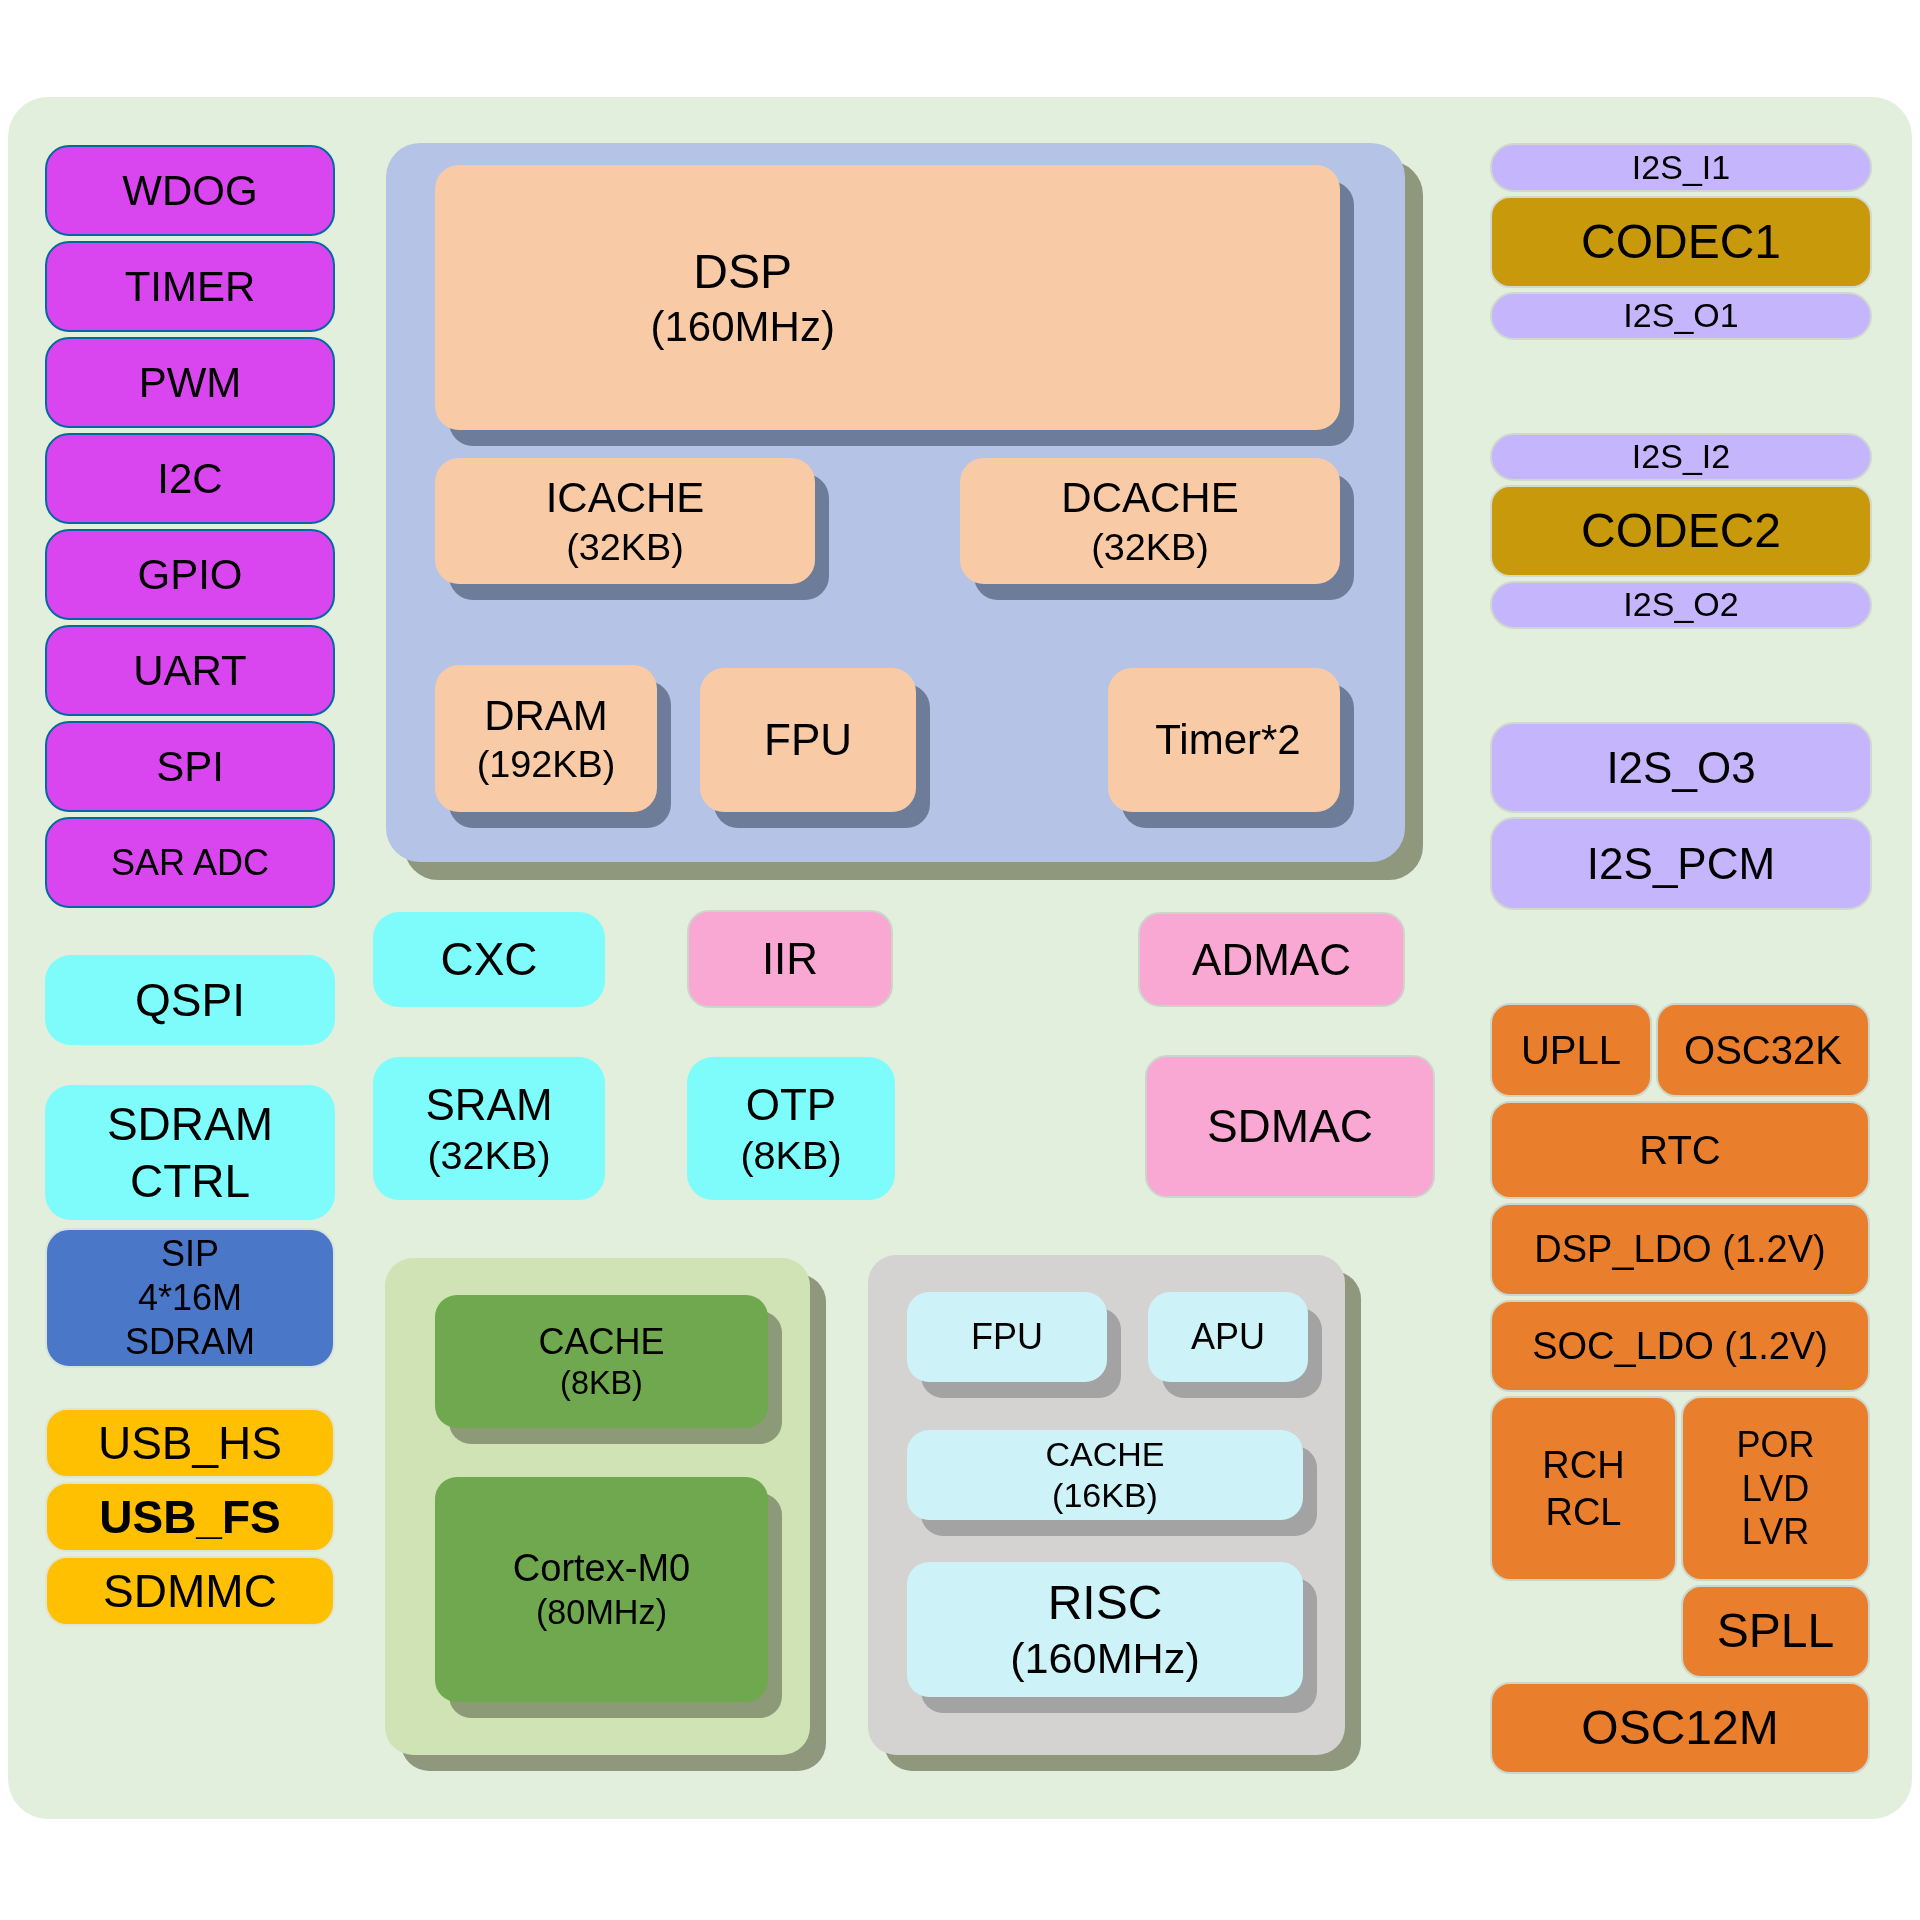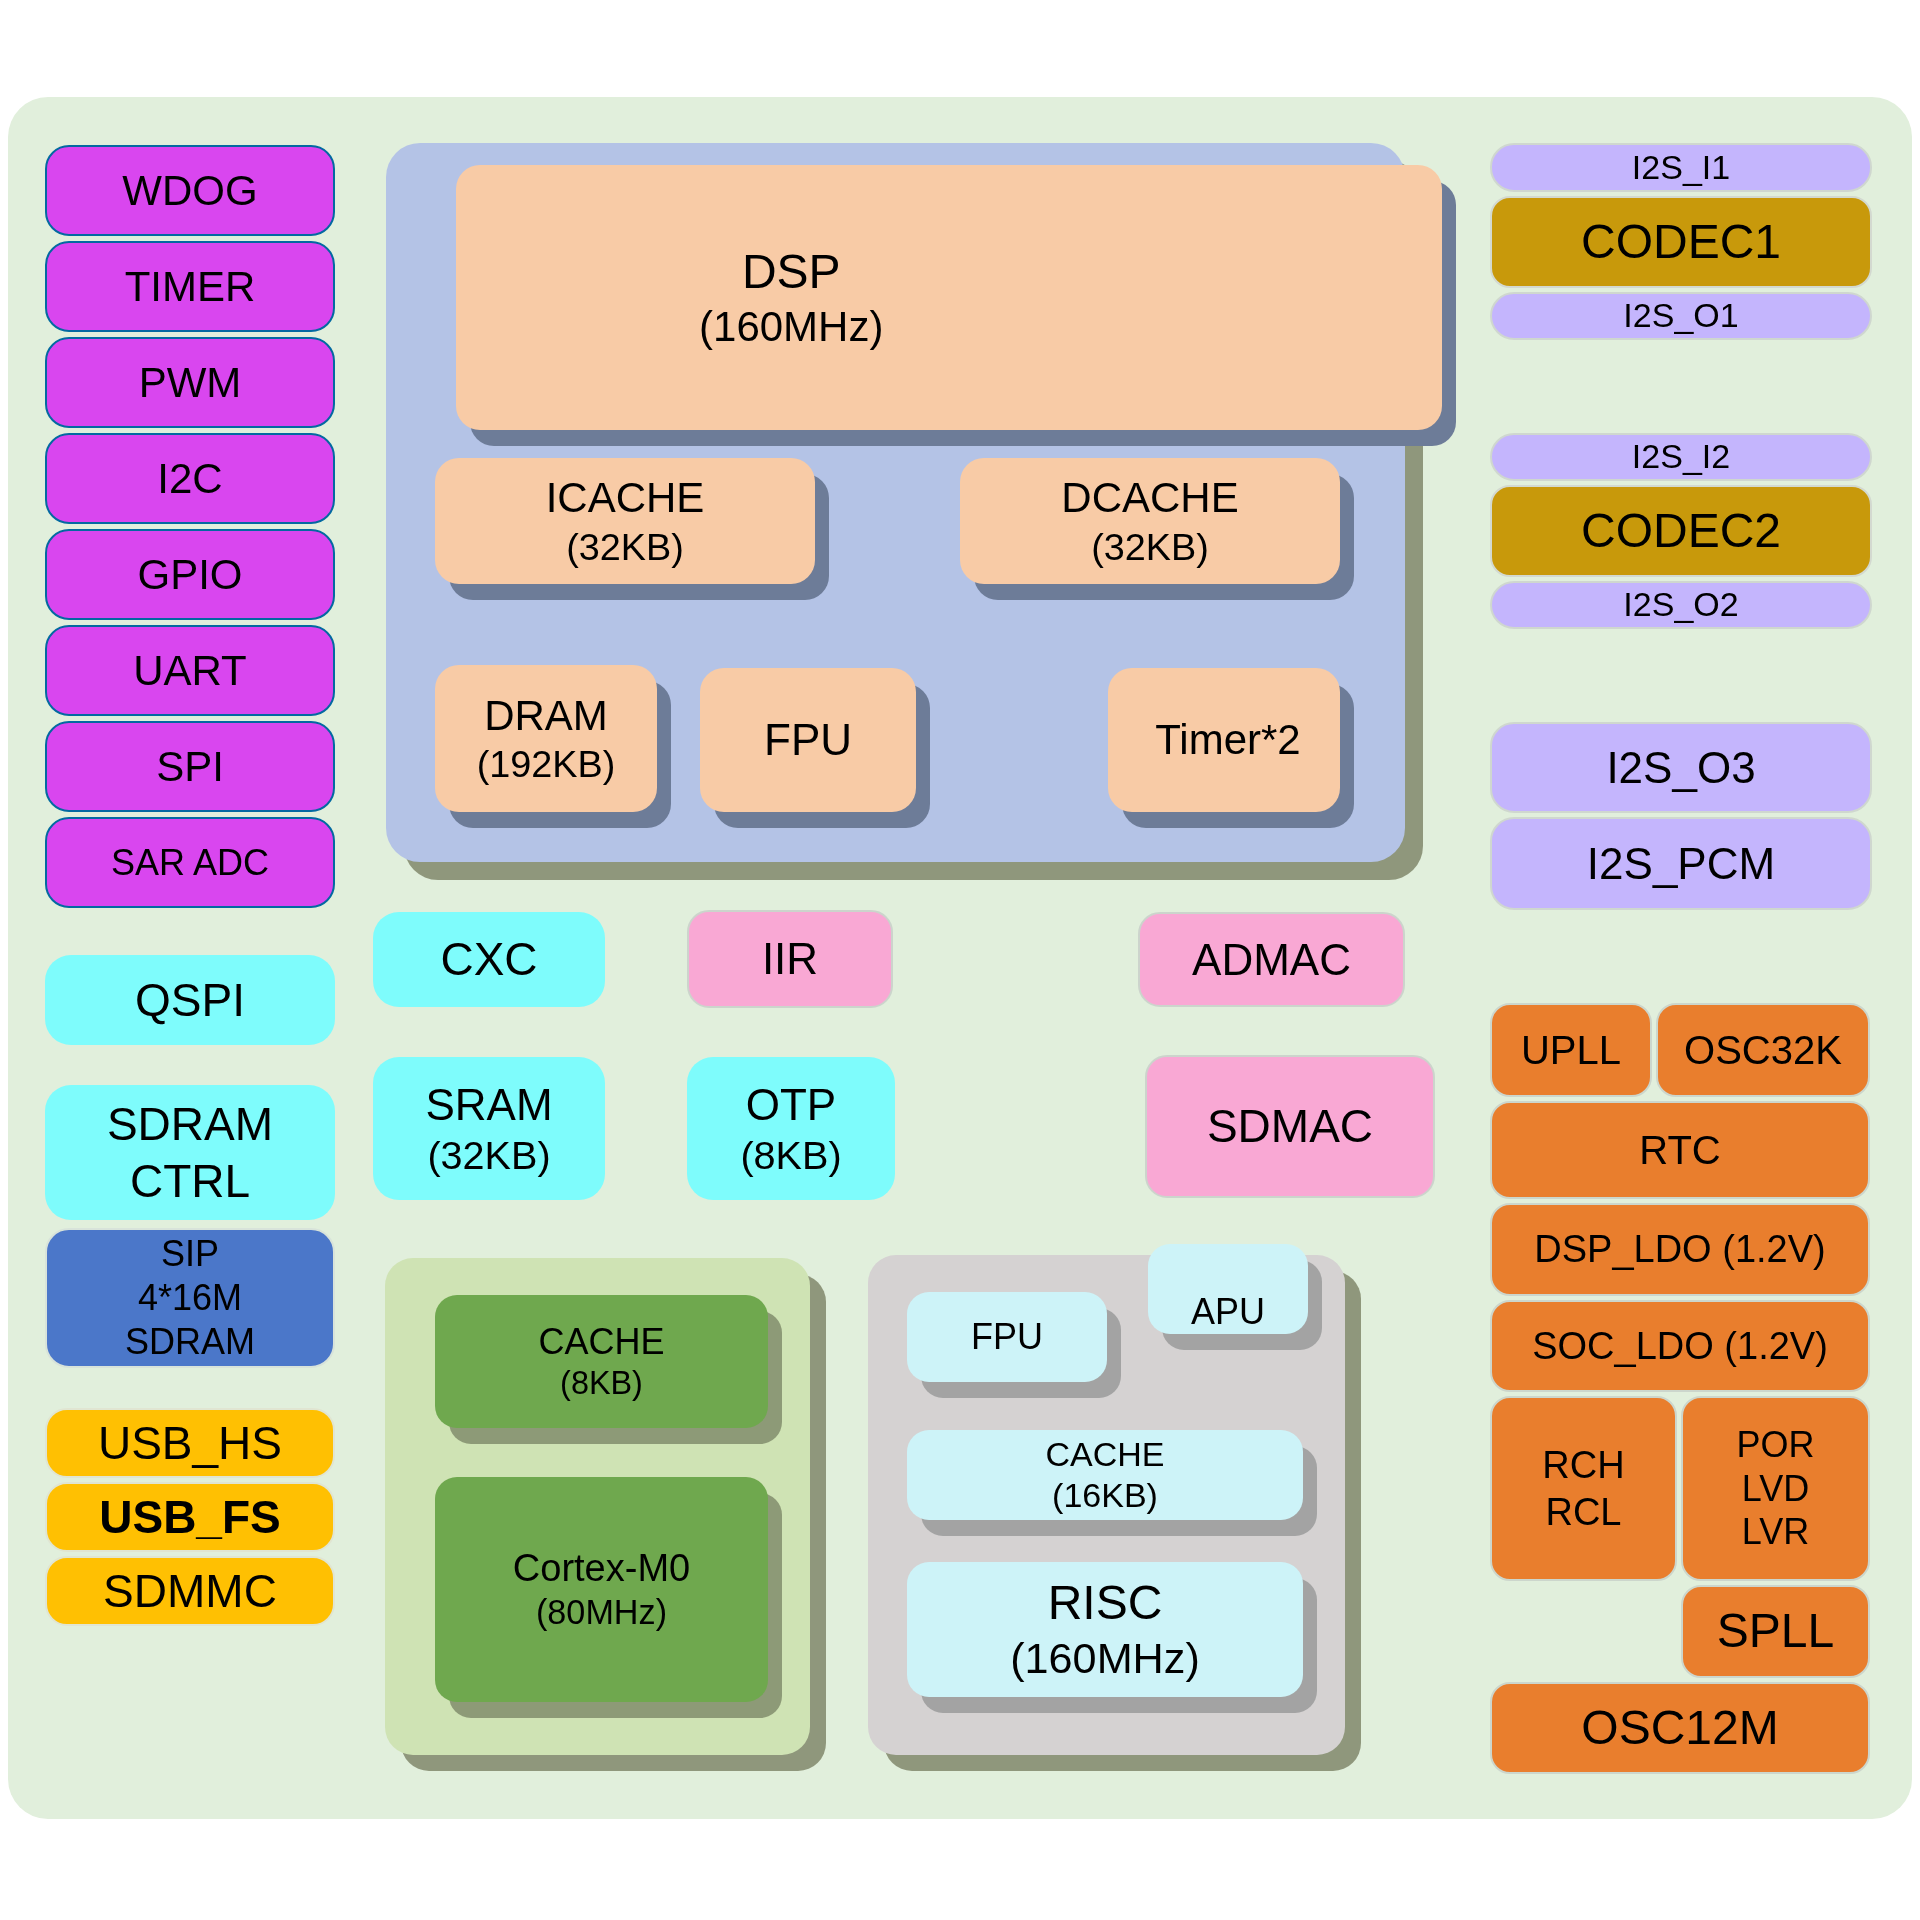--- a/index.html
+++ b/index.html
@@ -81,21 +81,21 @@
     </div>
   <div class="bx gold f46" style="left:45px;top:1482px;width:290px;height:70px;font-weight:bold;">
       <span>USB_FS</span>
     </div>
   <div class="bx gold f46" style="left:45px;top:1556px;width:290px;height:70px;">
       <span>SDMMC</span>
     </div>
 
   <div class="bx lav" style="left:386px;top:143px;width:1019px;height:719px;"></div>
 
-  <div class="bx peach" style="left:435px;top:165px;width:986px;height:265px;margin-left:21px;">
+  <div class="bx peach" style="left:435px;top:165px;width:905px;height:265px;">
     <div class="dsp-label">
       <span class="f48">DSP</span>
       <span class="f42">(160MHz)</span>
     </div>
   </div>
 
   <div class="bx peach f42" style="left:435px;top:458px;width:380px;height:126px;">
     <span>ICACHE</span>
     <span class="sub">(32KB)</span>
   </div>
@@ -144,21 +144,21 @@
   </div>
   <div class="bx greenin f38" style="left:435px;top:1477px;width:333px;height:225px;">
     <span>Cortex-M0</span>
     <span class="sub">(80MHz)</span>
   </div>
 
   <div class="bx graywrap" style="left:868px;top:1255px;width:477px;height:500px;"></div>
   <div class="bx lcyan f36" style="left:907px;top:1292px;width:200px;height:90px;">
       <span>FPU</span>
     </div>
-  <div class="bx lcyan f36" style="left:1148px;top:1244px;width:160px;height:90px;justify-content:flex-end;">
+  <div class="bx lcyan f36" style="left:1148px;top:1292px;width:160px;height:90px;">
       <span>APU</span>
     </div>
   <div class="bx lcyan f34" style="left:907px;top:1430px;width:396px;height:90px;">
     <span>CACHE</span>
     <span>(16KB)</span>
   </div>
   <div class="bx lcyan f48" style="left:907px;top:1562px;width:396px;height:135px;">
     <span>RISC</span>
     <span class="sub">(160MHz)</span>
   </div>

